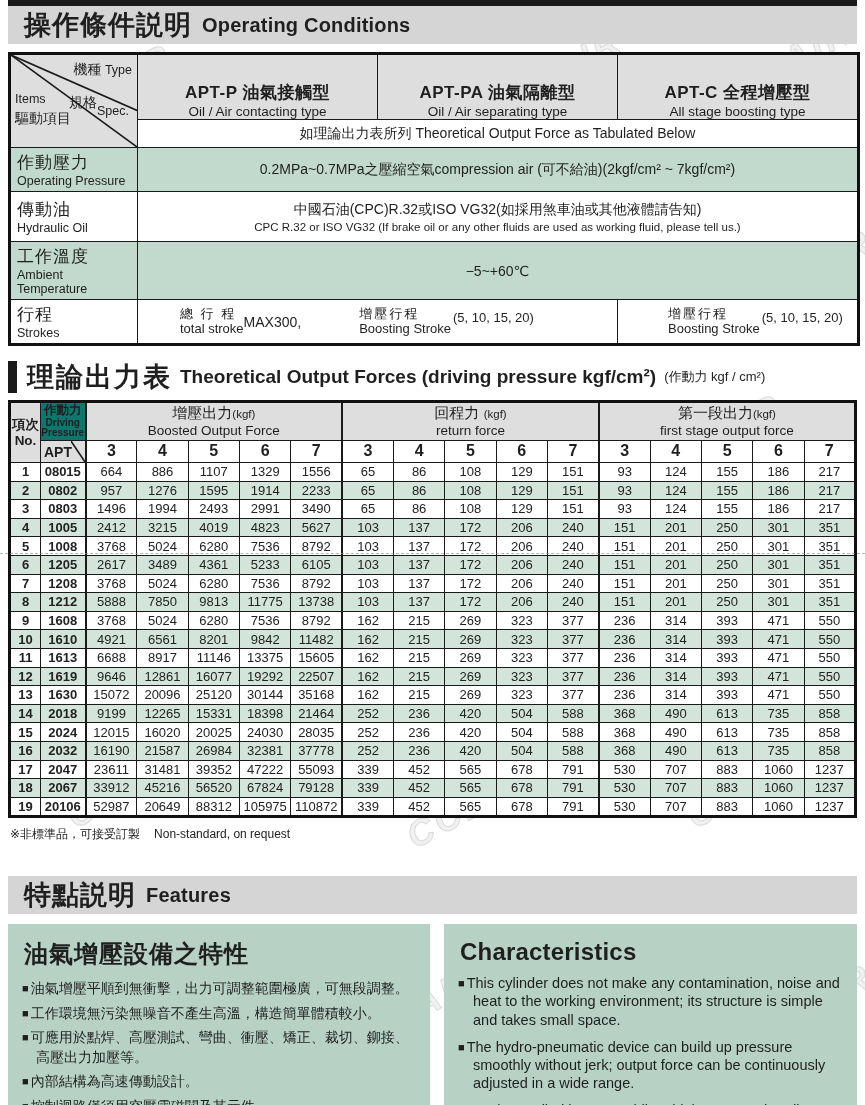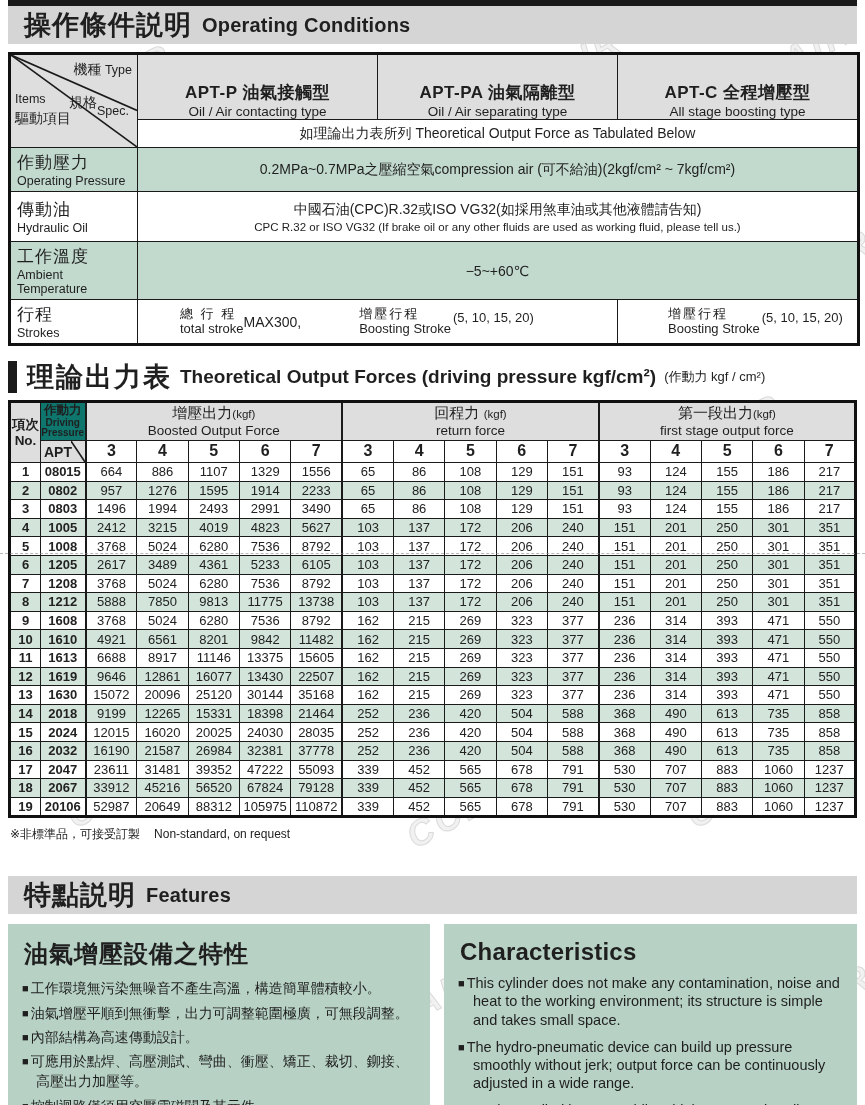--- a/index.html
+++ b/index.html
@@ -470,21 +470,21 @@
           <td>393</td>
           <td>471</td>
           <td>550</td>
         </tr>
         <tr class="alt">
           <td class="no">12</td>
           <td class="apt">1619</td>
           <td class="gb">9646</td>
           <td>12861</td>
           <td>16077</td>
-          <td>13430</td>
+          <td>19292</td>
           <td>22507</td>
           <td class="gb">162</td>
           <td>215</td>
           <td>269</td>
           <td>323</td>
           <td>377</td>
           <td class="gb">236</td>
           <td>314</td>
           <td>393</td>
           <td>471</td>
@@ -632,24 +632,24 @@
 
   <div class="titlebar" style="margin-top:33px">
     <span class="zh">特點説明</span>
     <span class="en">Features</span>
   </div>
 
   <div class="features">
     <div class="fbox left">
       <div class="ftitle">油氣增壓設備之特性</div>
       <ul id="bullets-left">
+          <li><span class="sq">■</span>油氣增壓平順到無衝擊，出力可調整範圍極廣，可無段調整。</li>
           <li><span class="sq">■</span>工作環境無污染無噪音不產生高溫，構造簡單體積較小。</li>
-          <li><span class="sq">■</span>油氣增壓平順到無衝擊，出力可調整範圍極廣，可無段調整。</li>
+          <li><span class="sq">■</span>可應用於點焊、高壓測試、彎曲、衝壓、矯正、裁切、鉚接、高壓出力加壓等。</li>
           <li><span class="sq">■</span>內部結構為高速傳動設計。</li>
-          <li><span class="sq">■</span>可應用於點焊、高壓測試、彎曲、衝壓、矯正、裁切、鉚接、高壓出力加壓等。</li>
           <li><span class="sq">■</span>控制迴路僅須用空壓電磁閥及其元件。</li>
         </ul>
     </div>
     <div class="fbox right">
       <div class="ftitle">Characteristics</div>
       <ul id="bullets-right">
           <li><span class="sq">■</span>This cylinder does not make any contamination, noise and heat to the working environment; its structure is simple and takes small space.</li>
           <li><span class="sq">■</span>The hydro-pneumatic device can build up pressure smoothly without jerk; output force can be continuously adjusted in a wide range.</li>
           <li><span class="sq">■</span>Can be applied in spot welding, high pressure bending, pressing, straightening, cutting, riveting and etc.</li>
         </ul>

